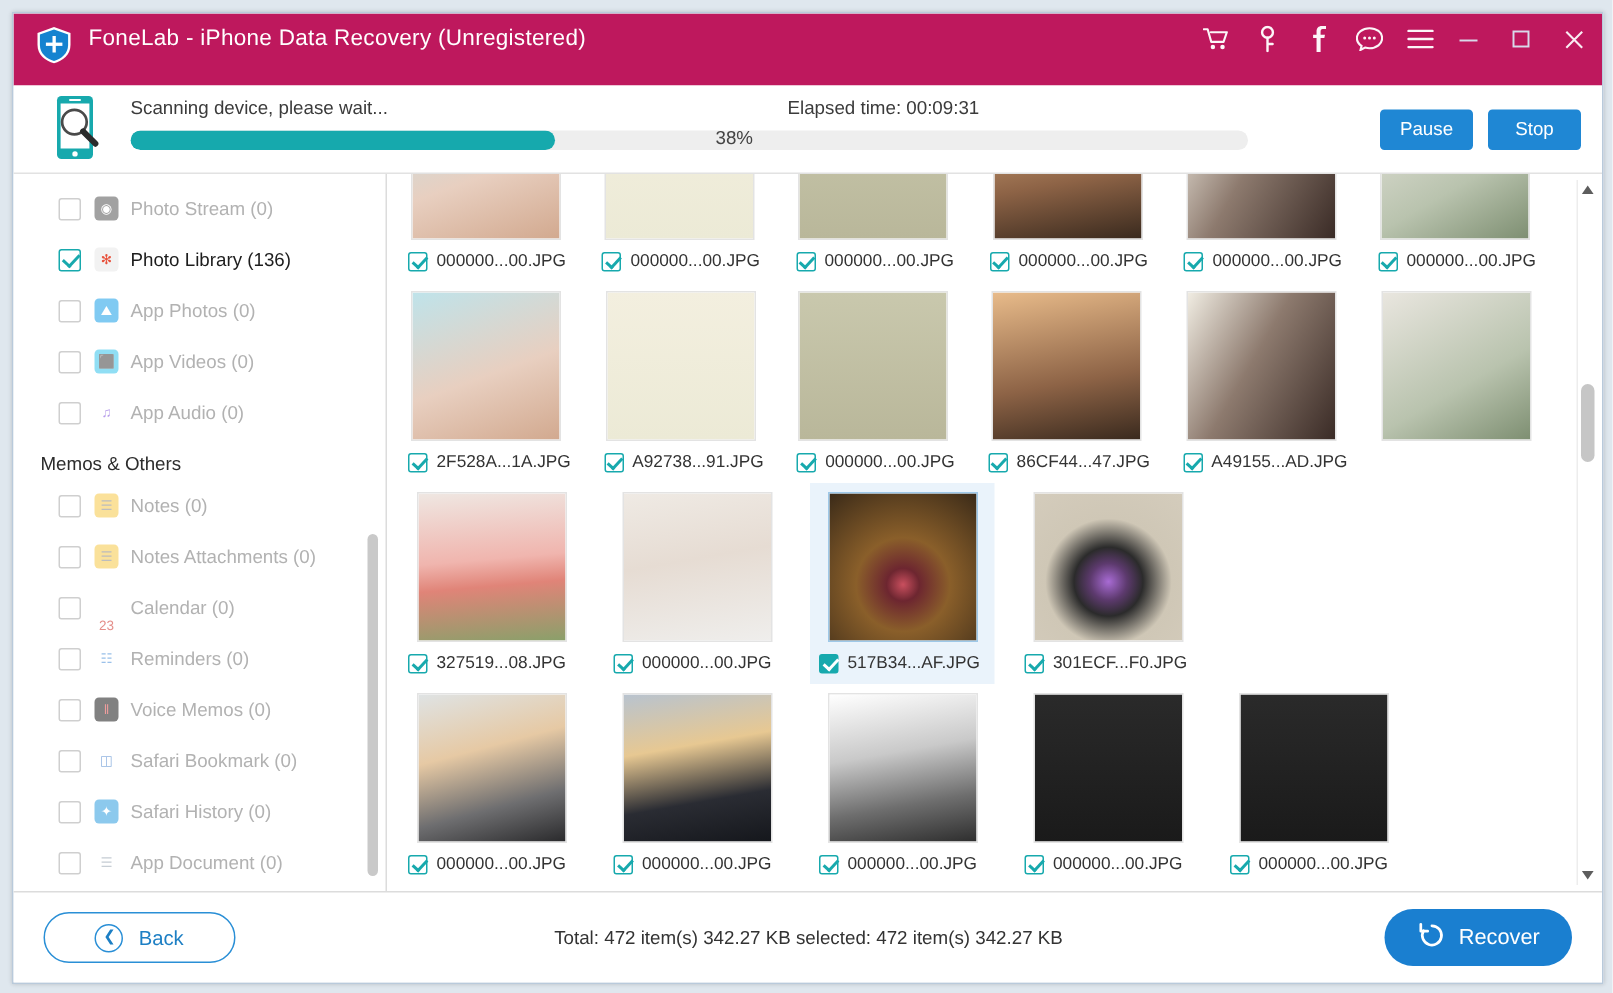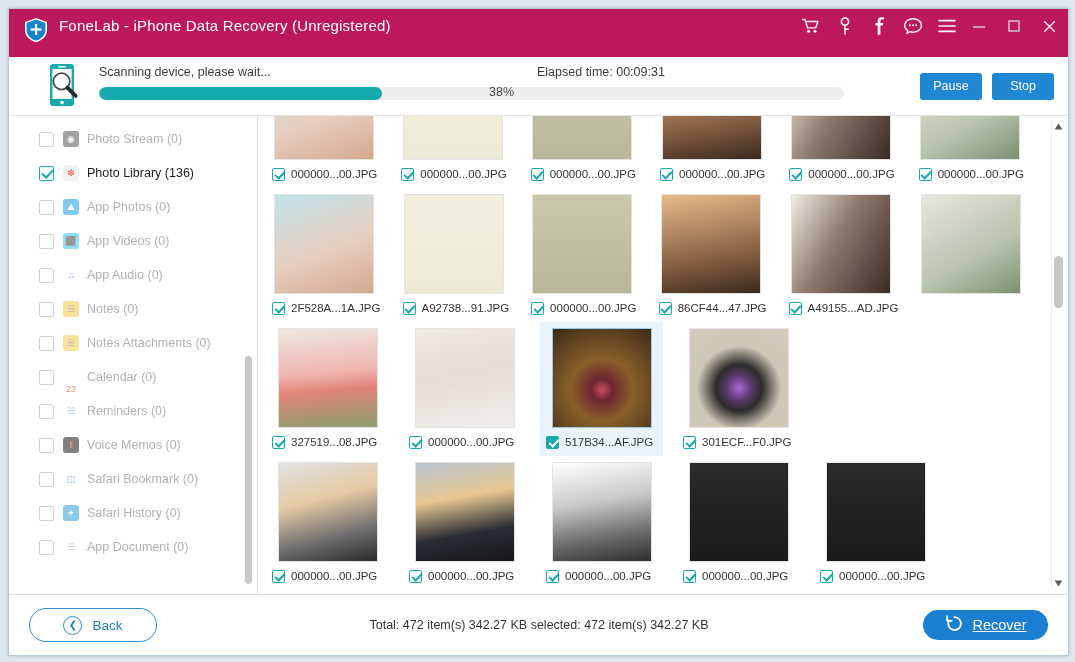--- a/index.html
+++ b/index.html
@@ -25,21 +25,21 @@
   .apptitle{font-size:15px;letter-spacing:.2px;white-space:nowrap;}
   .tb-spacer{flex:1 1 auto;}
   .tb-icons{display:flex;align-items:center;gap:16px;}
   .tb-ico{width:18px;height:18px;display:flex;align-items:center;justify-content:center;
     color:#fff;opacity:.96;cursor:default;}
   .tb-win{display:flex;align-items:center;gap:17px;margin-left:14px;}
   .tb-win .tb-ico{opacity:.92;}
   
   .scanbar{
     flex:0 0 58px;height:58px;background:#fff;border-bottom:1px solid #e2e2e2;
-    display:flex;align-items:center;padding:0 14px 0 38px;position:relative;
+    display:flex;align-items:center;padding:0 14px 0 26px;position:relative;
   }
   .phoneicon{width:34px;height:46px;flex:0 0 34px;margin-right:18px;}
   .scancenter{flex:1 1 auto;position:relative;height:46px;}
   .scantext{position:absolute;left:0;top:2px;font-size:12.5px;color:#3b3b3b;}
   .pbar-wrap{position:absolute;left:0;top:24px;width:745px;height:13px;
     background:#eeeeee;border-radius:7px;overflow:hidden;}
   .pbar-fill{height:100%;background:#16a9ad;border-radius:7px;}
   .pbar-pct{position:absolute;left:365px;top:22px;font-size:12.5px;color:#444;margin-left:25px;}
   .elapsed{position:absolute;left:438px;top:2px;font-size:12.5px;color:#3b3b3b;white-space:nowrap;}
   .scanbtns{display:flex;gap:10px;align-items:center;margin-left:12px;}
@@ -113,22 +113,22 @@
     display:flex;align-items:center;justify-content:center;gap:10px;
     width:128px;height:34px;border:1px solid #2a8fd6;border-radius:17px;
     color:#1d7fc4;font-size:13.5px;background:#fff;cursor:pointer;
   }
   .back-circ{width:17px;height:17px;border:1.5px solid #2a8fd6;border-radius:50%;
     display:flex;align-items:center;justify-content:center;font-size:10px;line-height:1;}
   .totals{position:absolute;left:1px;right:0;text-align:center;font-size:12.5px;color:#333;
     pointer-events:none;}
   .recbtn{
     margin-left:auto;display:flex;align-items:center;justify-content:center;gap:9px;
-    width:125px;height:30px;border-radius:19px;background:#1a7fd0;color:#fff;
-    font-size:14.5px;border:none;cursor:pointer;font-family:"Liberation Sans",sans-serif;text-decoration:underline;
+    width:125px;height:38px;border-radius:19px;background:#1a7fd0;color:#fff;
+    font-size:14.5px;border:none;cursor:pointer;font-family:"Liberation Sans",sans-serif;
   }
 </style>
 </head>
 <body>
 
 <div class="app">
 
   <div class="titlebar">
     <span class="logo">
       <svg width="26" height="26" viewBox="0 0 26 26">
@@ -241,20 +241,21 @@
           <div class="side-item">
             <span class="cbx"></span>
             <span class="sico" style="background: rgb(55, 196, 236); color: rgb(34, 34, 34); opacity: 0.55;">⬛</span>
             <span>App Videos (0)</span>
           </div>
           <div class="side-item">
             <span class="cbx"></span>
             <span class="sico" style="background: rgb(255, 255, 255); color: rgb(124, 77, 219); opacity: 0.55;">♫</span>
             <span>App Audio (0)</span>
           </div>
+          <div class="side-group">Memos &amp; Others</div>
           <div class="side-item">
             <span class="cbx"></span>
             <span class="sico" style="background: rgb(247, 201, 72); color: rgb(136, 136, 136); opacity: 0.55;">☰</span>
             <span>Notes (0)</span>
           </div>
           <div class="side-item">
             <span class="cbx"></span>
             <span class="sico" style="background: rgb(247, 201, 72); color: rgb(136, 136, 136); opacity: 0.55;">☰</span>
             <span>Notes Attachments (0)</span>
           </div>

